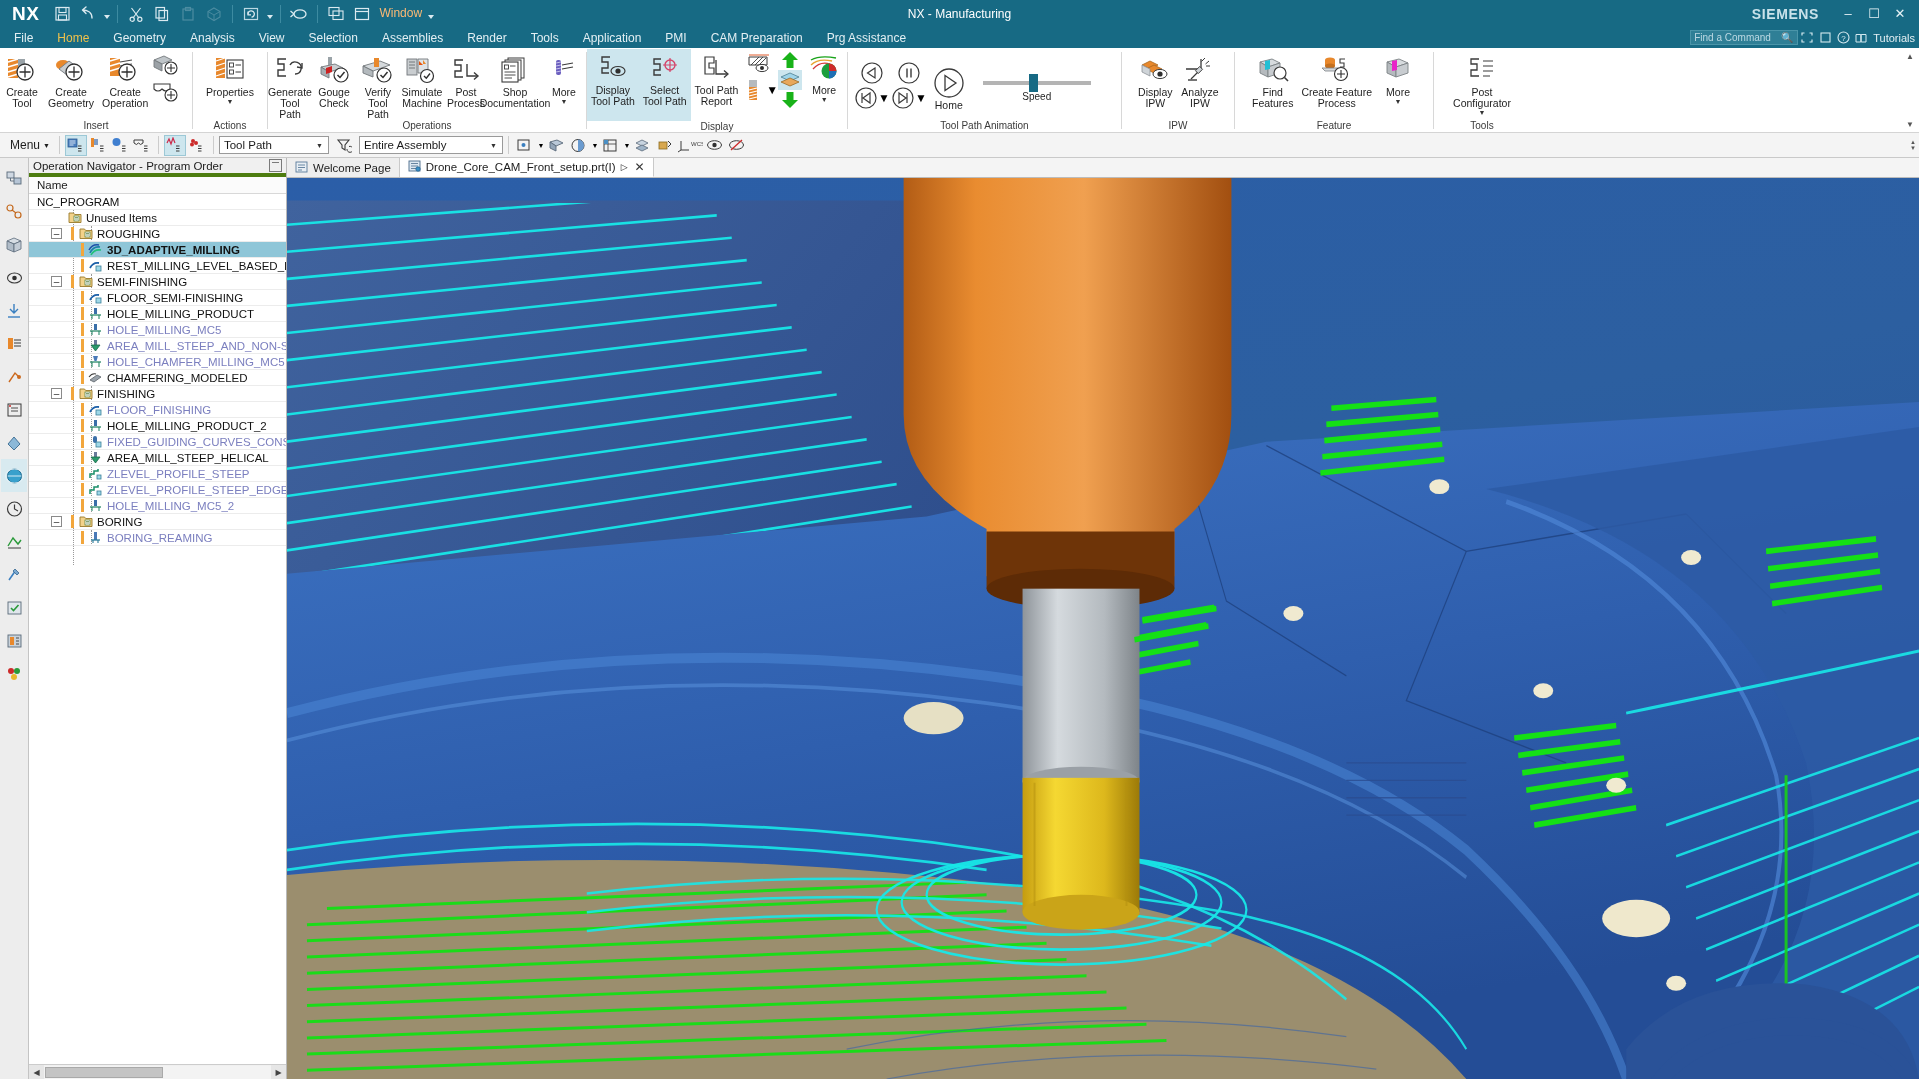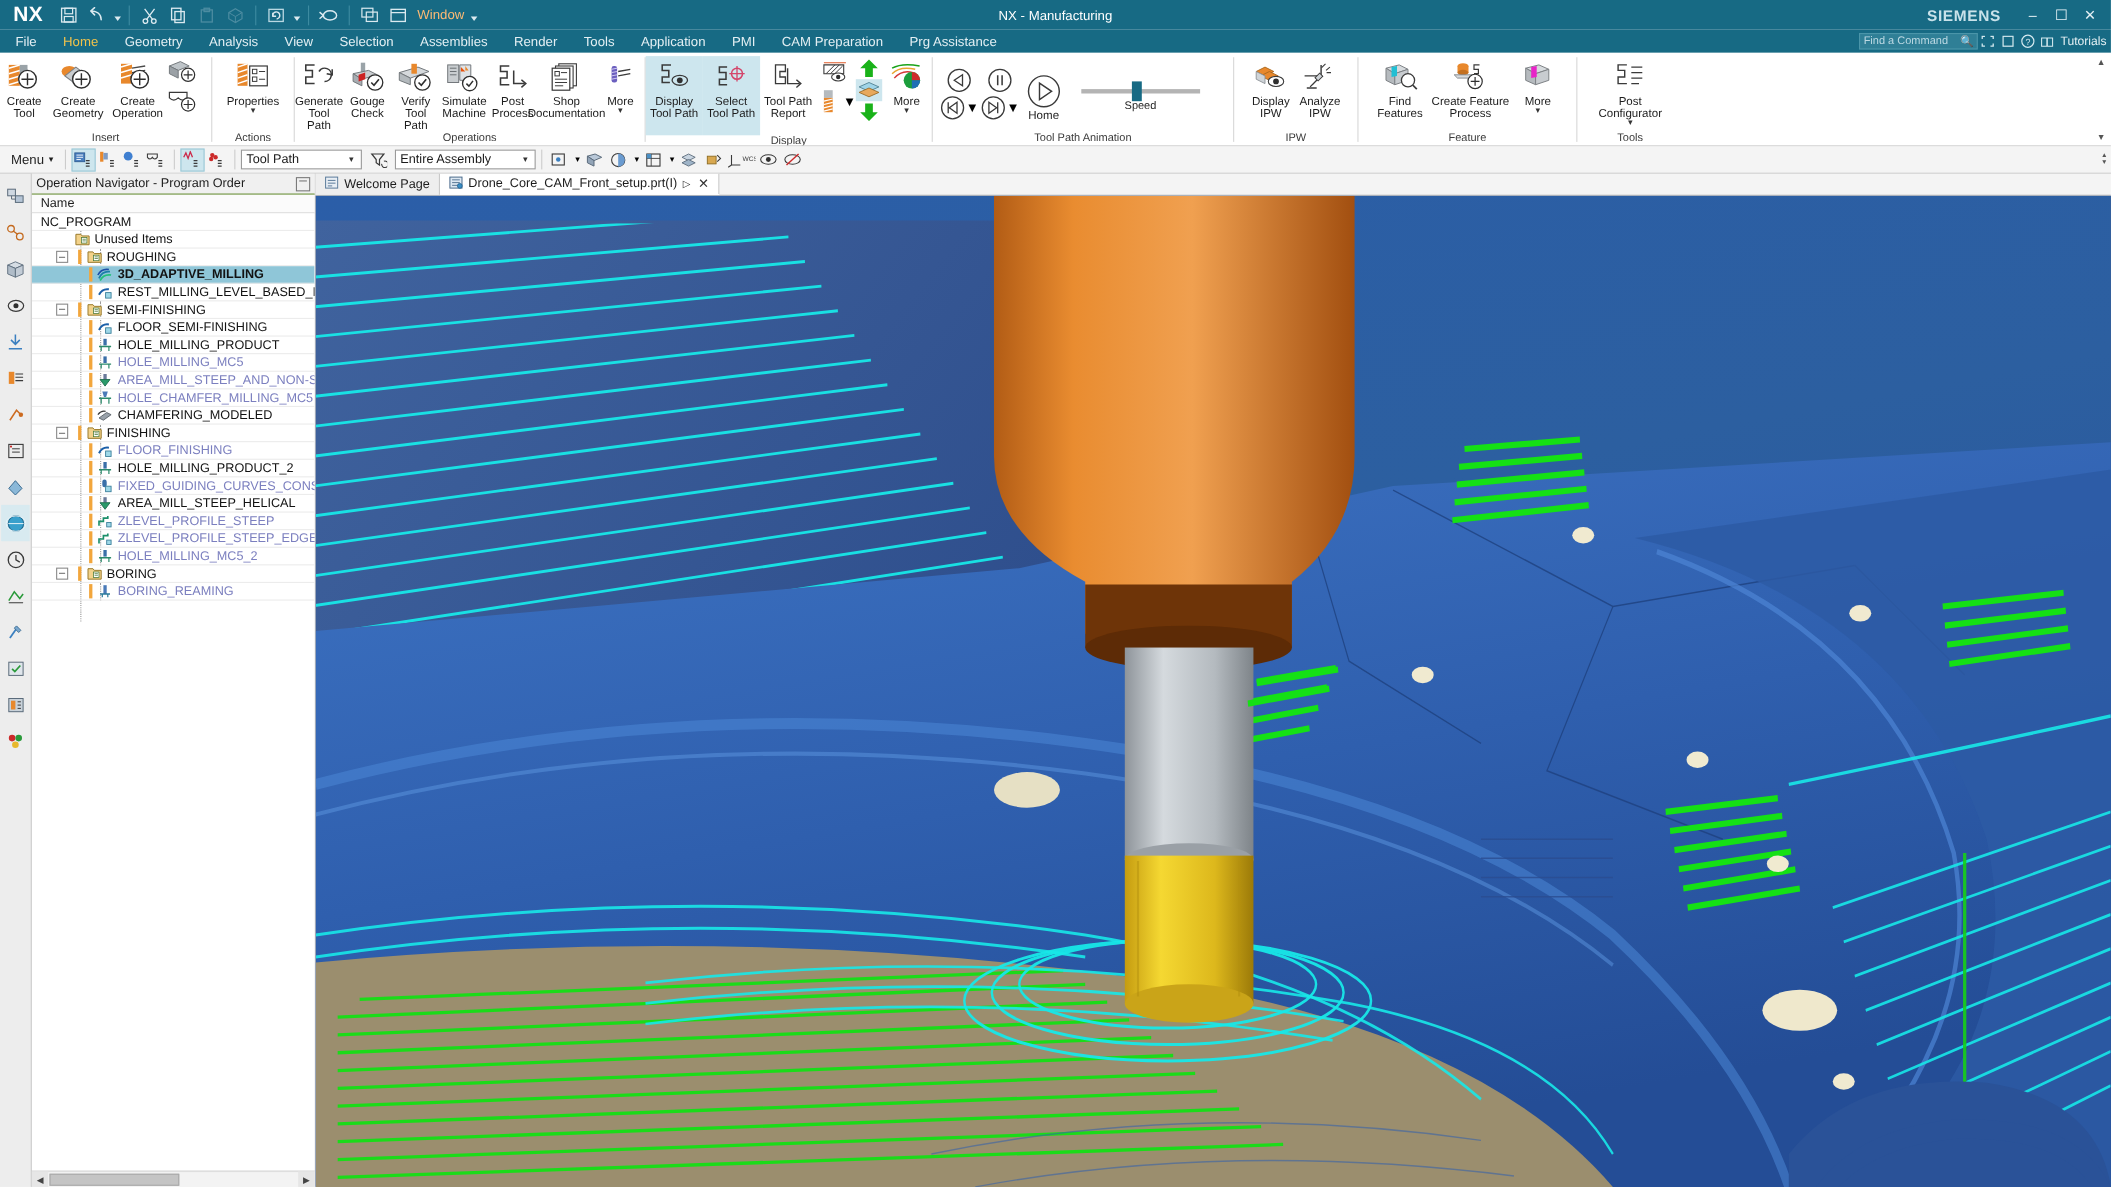--- a/index.html
+++ b/index.html
@@ -63,21 +63,21 @@
   }
   .findcmd .mag { margin-left: auto; color: #d8ecf2; font-size: 10px; }
   .rt-icon { width: 18px; height: 17px; display:flex; align-items:center; justify-content:center; color:#d4e9ef; font-size:11px; cursor:pointer;}
   .tut-link { font-size: 11px; color: #e3eff3; margin-left: 3px; cursor: pointer; }
 
   
   .ribbon {
     height: 85px; background: #ffffff; border-bottom: 1px solid #d4d4d4;
     display: flex; flex: none; position: relative; overflow: hidden;
   }
-  .rgroup { display: flex; flex-direction: column; height: 85px; position: relative; }
+  .rgroup { display: flex; flex-direction: column; height: 85px; position: relative; justify-content: flex-end; }
   .rgroup-items { display: flex; align-items: flex-start; flex: 1; padding-top: 3px; }
   .rgroup-label {
     font-size: 10px; color: #3a3a3a; text-align: center; height: 13px; line-height: 12px;
   }
   .rgroup-divider { width: 1px; background: #d8d8d8; margin: 4px 0 4px 0; height: 77px; flex:none; }
 
   .rbtn {
     display: flex; flex-direction: column; align-items: center; justify-content: flex-start;
     min-width: 44px; padding: 2px 4px 0 4px; cursor: pointer; text-align: center;
   }
@@ -123,21 +123,21 @@
   }
   .resicon { width: 26px; height: 33px; display:flex; align-items:center; justify-content:center; cursor:pointer; }
   .resicon.active { background:#d8eaf0; }
 
   
   .navpanel {
     width: 258px; background: #ffffff; border-right: 1px solid #b9b9b9;
     display: flex; flex-direction: column; flex:none;
   }
   .nav-title {
-    height: 19px; background: #f0f0f0; border-bottom: 1px solid #4d7c0f;
+    height: 19px; background: #f0f0f0; border-bottom: 4px solid #4d7c0f;
     display: flex; align-items: center; padding: 0 4px; font-size: 11.5px; color: #1c1c1c;
   }
   .nav-pin { margin-left:auto; width: 13px; height:13px; border: 1px solid #7a7a7a; cursor:pointer; position: relative;}
   .nav-pin::after { content:""; position:absolute; left:2px; top:2px; right:2px; top:2px; height:3px; border-top:1px solid #7a7a7a;}
   .nav-colhdr {
     height: 17px; background: #fbfbfb; border-bottom: 1px solid #d8d8d8;
     display:flex; align-items:center; font-size: 11.5px; color:#1c1c1c; padding-left: 8px;
   }
   .nav-tree { flex: 1; overflow: hidden; position: relative; background:#fff; }
   .trow {
@@ -842,21 +842,21 @@
     <div class="qcombo" style="width:110px;">
       <span class="cv">Tool Path</span>
       <span class="ar">▼</span>
     </div>
     <div class="qicon" style="margin-left:4px;">
       <svg width="16" height="15" viewBox="0 0 16 15">
           <path d="M2 2 L13 2 L9 7 L9 12 L6 10 L6 7 Z" fill="none" stroke="#3a3a3a" stroke-width="1.1"></path>
           <path d="M11 11 A3 3 0 1 0 13 8.5" fill="none" stroke="#3a3a3a" stroke-width="1"></path>
         </svg>
     </div>
-    <div class="qcombo" style="width:128px; margin-left:4px;">
+    <div class="qcombo" style="width:144px; margin-left:4px;">
       <span class="cv">Entire Assembly</span>
       <span class="ar">▼</span>
     </div>
     <div class="qsep"></div>
 
     <div class="qicon">
       <svg width="17" height="15" viewBox="0 0 17 15">
           <rect x="2" y="2" width="11" height="10" fill="none" stroke="#3a3a3a" stroke-width="1"></rect>
           <circle cx="7.5" cy="7" r="2" fill="#3a7fc0"></circle>
         </svg>

